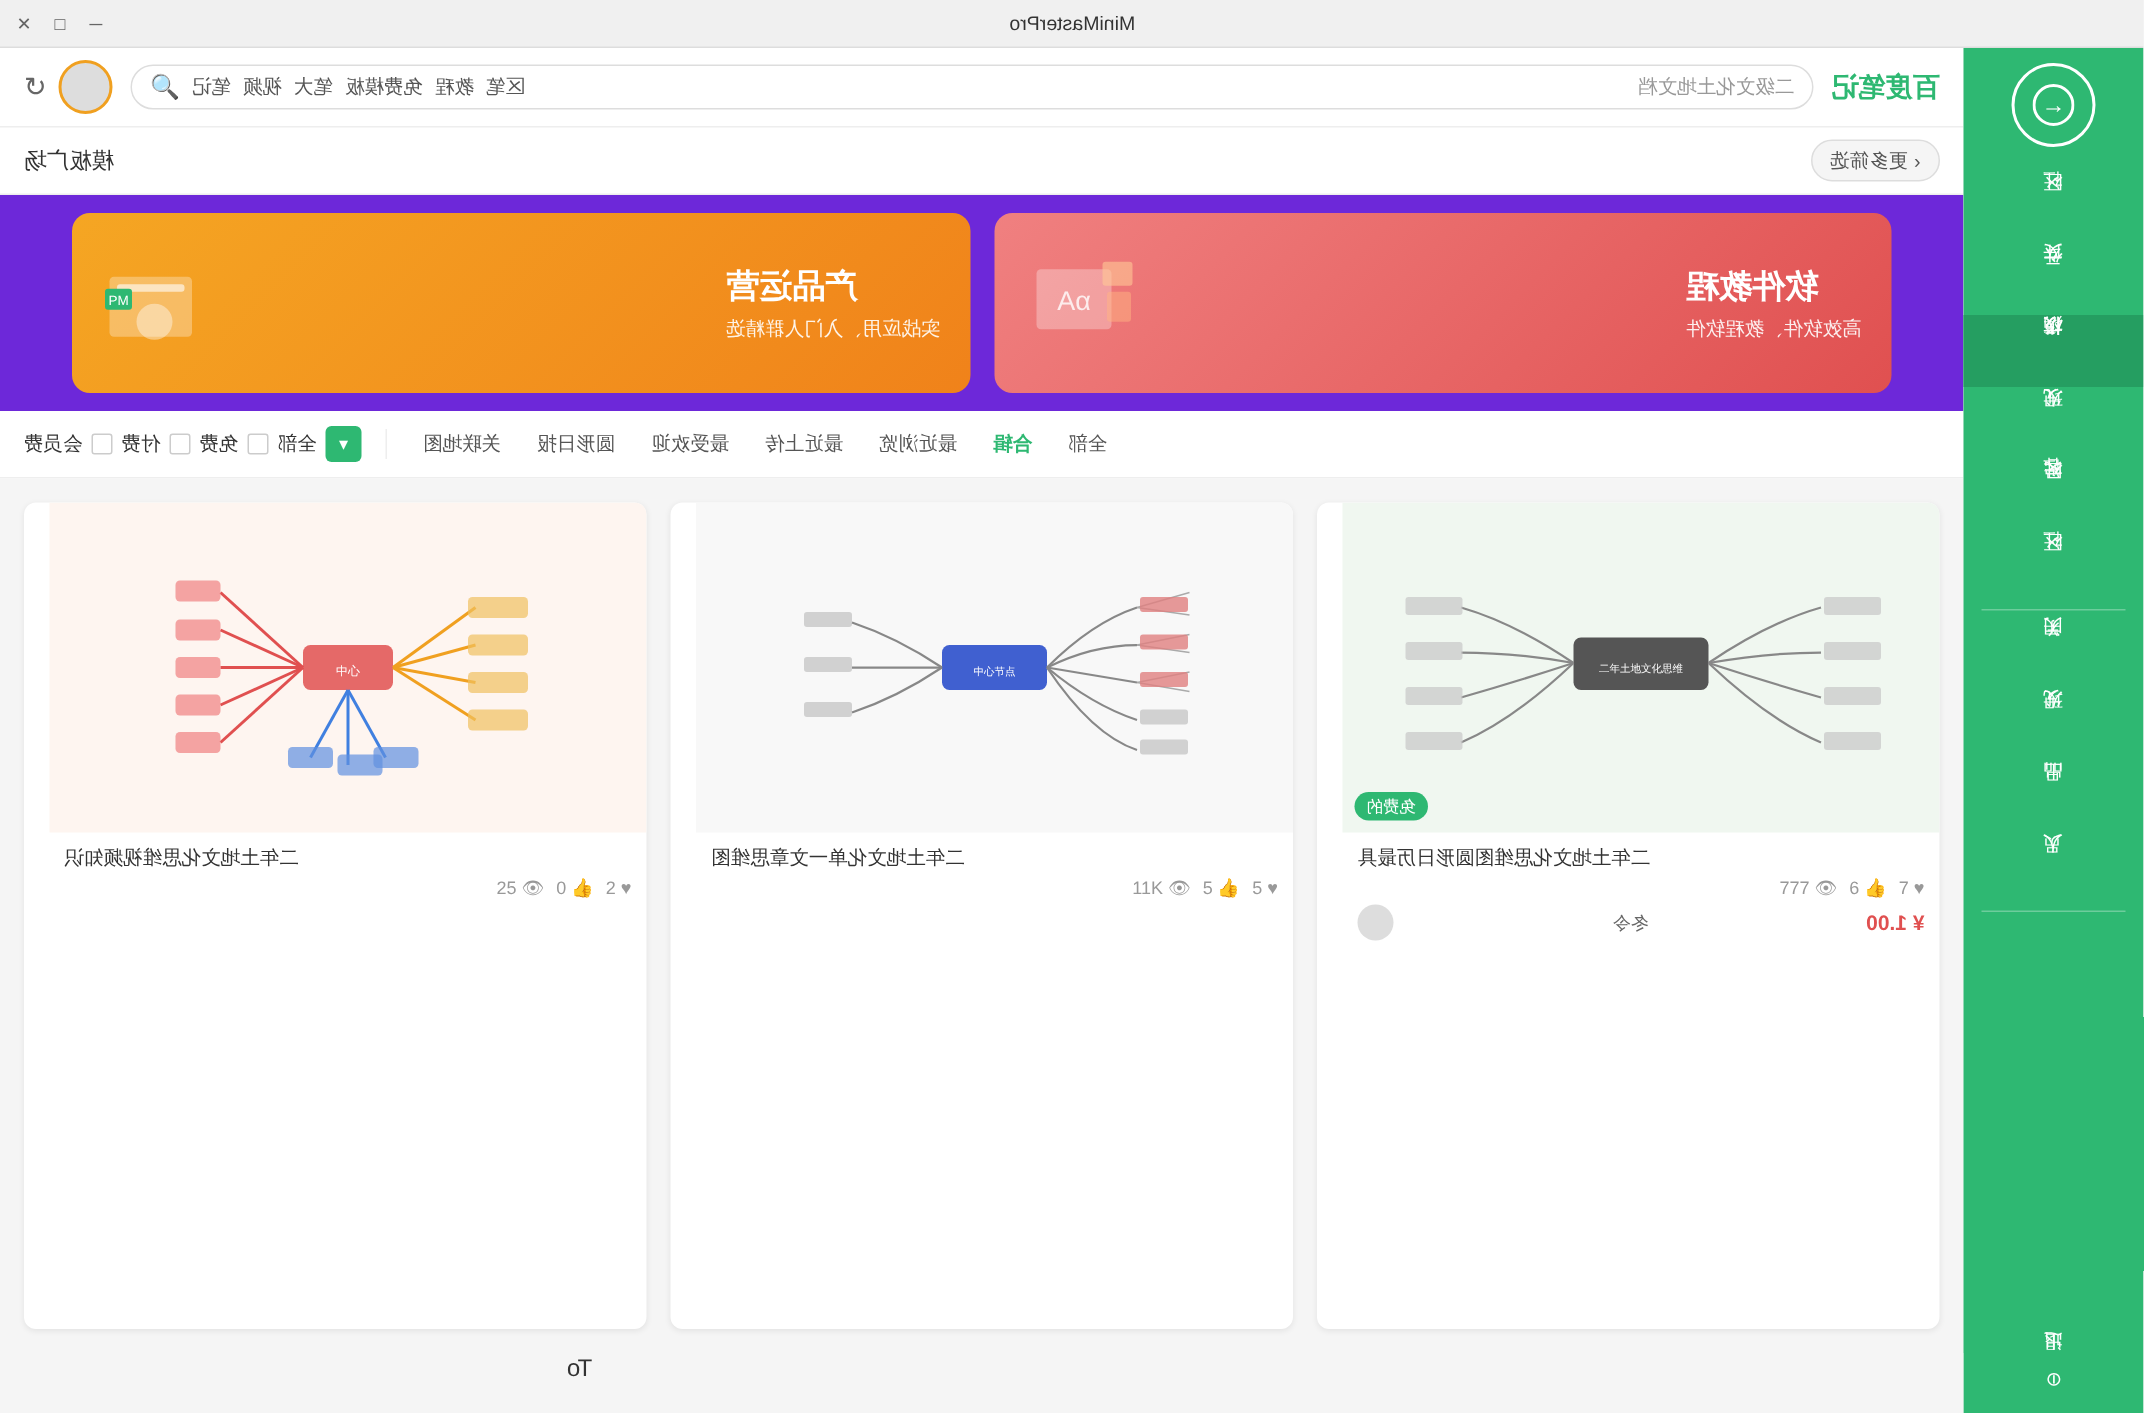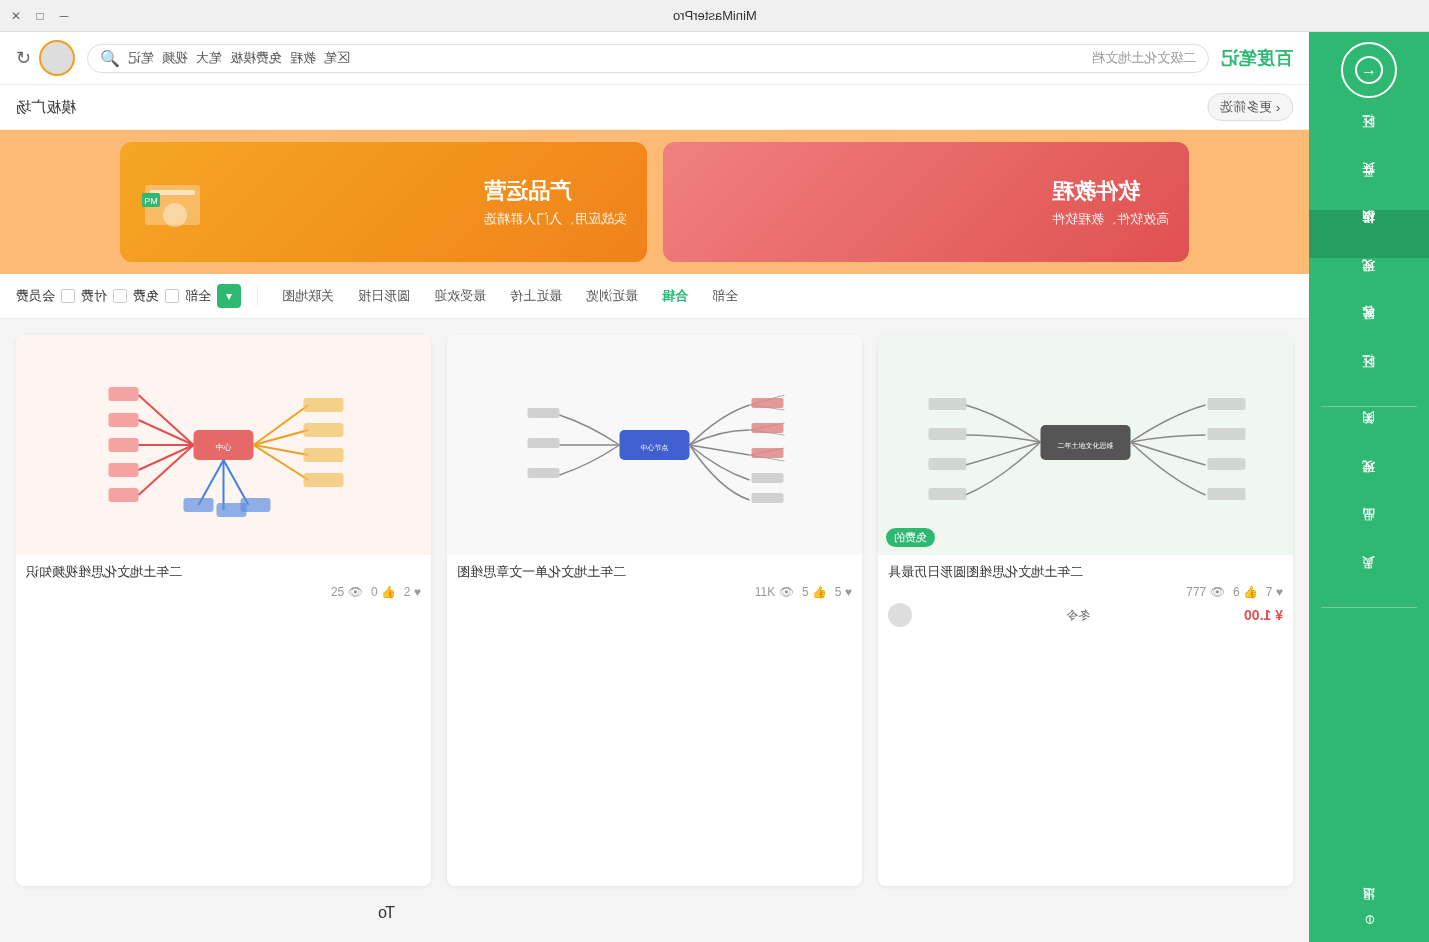--- a/index.html
+++ b/index.html
@@ -178,22 +178,22 @@
     .page-title {
       font-size: 15px;
       color: #333;
       transform: scaleX(-1);
     }
 
     
     .banners {
       display: flex;
       gap: 16px;
-      padding: 12px 120px;
-      background: #fdba74;
+      padding: 12px 48px;
+      background: #6d28d9;
     }
     .banner {
       flex: 1;
       height: 120px;
       border-radius: 12px;
       overflow: hidden;
       cursor: pointer;
       position: relative;
       display: flex;
       align-items: center;
@@ -284,20 +284,21 @@
       overflow-y: auto;
       flex: 1;
       background: #f5f5f5;
     }
     .card {
       background: white;
       border-radius: 8px;
       overflow: hidden;
       cursor: pointer;
       box-shadow: 0 1px 4px rgba(0,0,0,0.08);
+      padding-left: 17px;
     }
     .card-footer {
       padding: 8px 10px;
     }
     .card-title {
       font-size: 13px;
       color: #333;
       transform: scaleX(-1);
       text-align: right;
       margin-bottom: 4px;
@@ -434,20 +435,28 @@
             <text x="11" y="39" text-anchor="middle" font-size="9" fill="white">PM</text>
           </svg>
         </div>
         <div class="banner-text">
           <div class="banner-title">产品运营</div>
           <div class="banner-subtitle">实战应用、入门人群精选</div>
         </div>
       </div>
 
       <div class="banner banner-red">
+        <div class="banner-decoration">
+          <svg width="80" height="70" viewBox="0 0 80 70">
+            <rect x="8" y="15" width="50" height="40" rx="3" fill="rgba(255,255,255,0.3)"></rect>
+            <text x="33" y="42" text-anchor="middle" font-size="18" fill="rgba(255,255,255,0.8)">Aα</text>
+            <rect x="52" y="10" width="20" height="16" rx="2" fill="rgba(255,200,150,0.6)"></rect>
+            <rect x="55" y="30" width="16" height="20" rx="2" fill="rgba(255,180,130,0.5)"></rect>
+          </svg>
+        </div>
         <div class="banner-text">
           <div class="banner-title">软件教程</div>
           <div class="banner-subtitle">高效软件、教程软件</div>
         </div>
       </div>
     </div>
 
     <div class="filter-bar">
       <div class="filter-group">
         <span class="filter-label">会员费</span>

